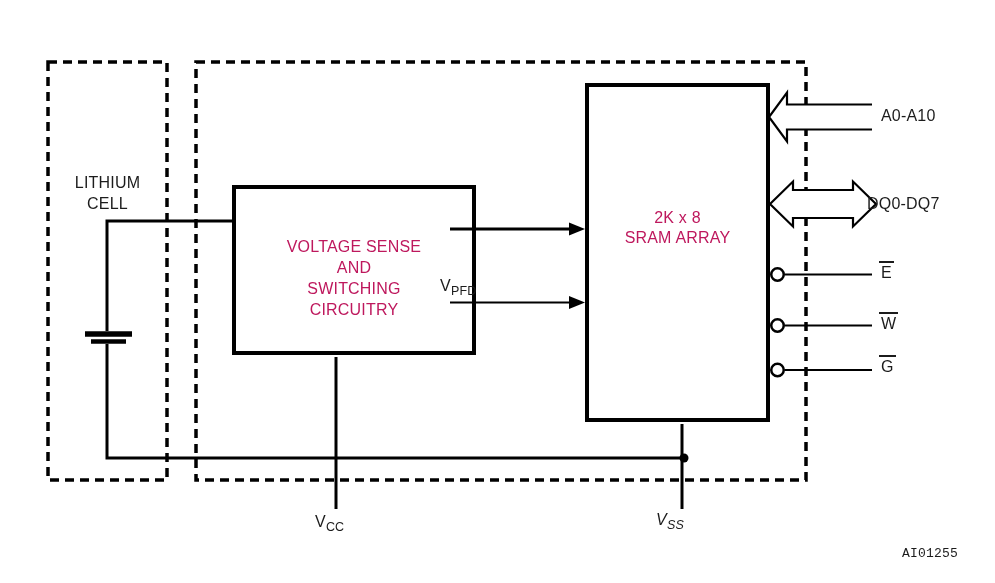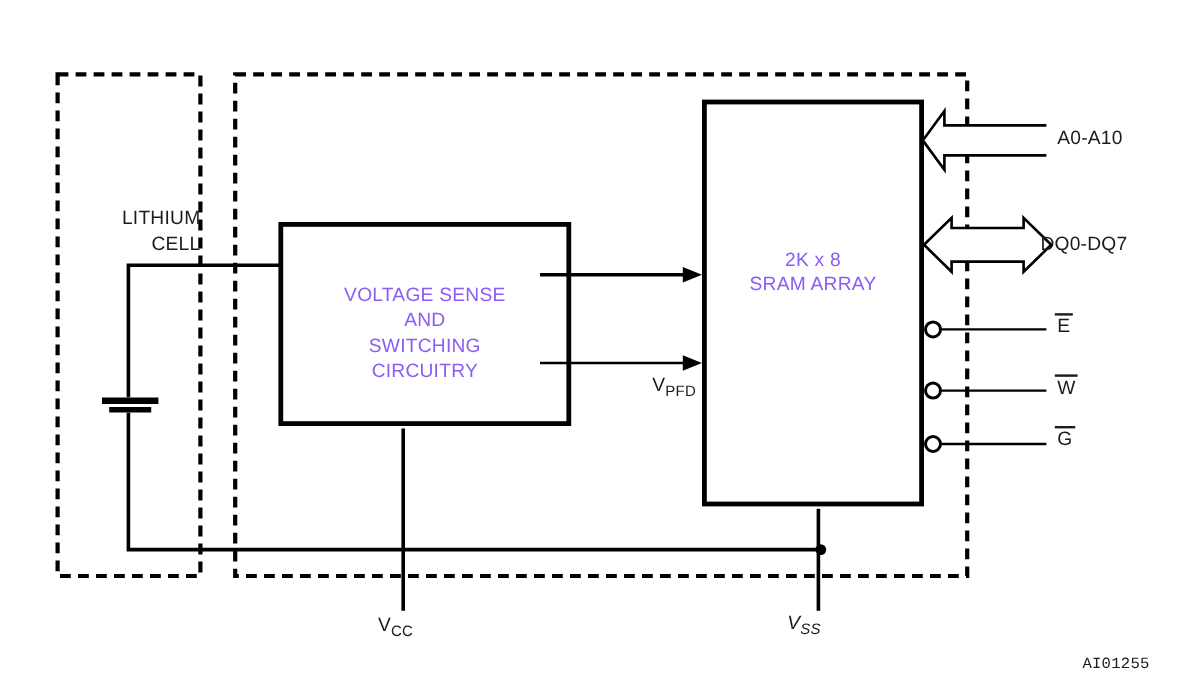--- a/index.html
+++ b/index.html
@@ -24,21 +24,21 @@
     z-index: 1;
   }
   #vs-block   { left: 232px; top: 185px; width: 244px; height: 170px; }
   #sram-block { left: 585px; top:  83px; width: 185px; height: 339px; }
   .block-label {
     position: absolute;
     left: 0;
     width: 100%;
     text-align: center;
     font-size: 16px;
-    color: #8b5cf6;
+    color: #be185d;
     white-space: pre-line;
     letter-spacing: 0.2px;
   }
   #vs-label   { top: 47px;  line-height: 21px; }
   #sram-label { top: 121px; line-height: 20px; }
   #wire-layer {
     position: absolute;
     left: 0; top: 0;
     z-index: 2;
     pointer-events: none;
@@ -57,23 +57,23 @@
     font-size: 12.5px;
     position: relative;
     top: 4px;
     letter-spacing: 0.2px;
   }
   .ov {
     display: inline-block;
     border-top: 2px solid #1c1c1c;
     padding: 1px 2px 0 2px;
   }
-  #lithium-label { left: 48px;  top: 172px; width: 119px; text-align: right; line-height: 21px; }
+  #lithium-label { left: 48px;  top: 172px; width: 119px; text-align: center; line-height: 21px; }
   #power-label   { left: 440px; top: 204px; width: 140px; text-align: center; }
-  #vpfd-label    { left: 440px; top: 277px; width: 140px; text-align: right; margin-top: 36px; }
+  #vpfd-label    { left: 440px; top: 277px; width: 140px; text-align: left; }
   #abus-label    { left: 881px; top: 107px; }
   #dbus-label    { left: 867px; top: 195px; }
   #e-label       { left: 879px; top: 261px; }
   #w-label       { left: 879px; top: 312px; }
   #g-label       { left: 879px; top: 355px; }
   #vcc-label     { left: 315px; top: 513px; }
   #vss-label     { left: 656px; top: 511px; font-style: italic; }
   #figure-id     { left: 902px; top: 546px; font-size: 13px; font-family: Liberation Mono, monospace; }
 </style>
 </head>

